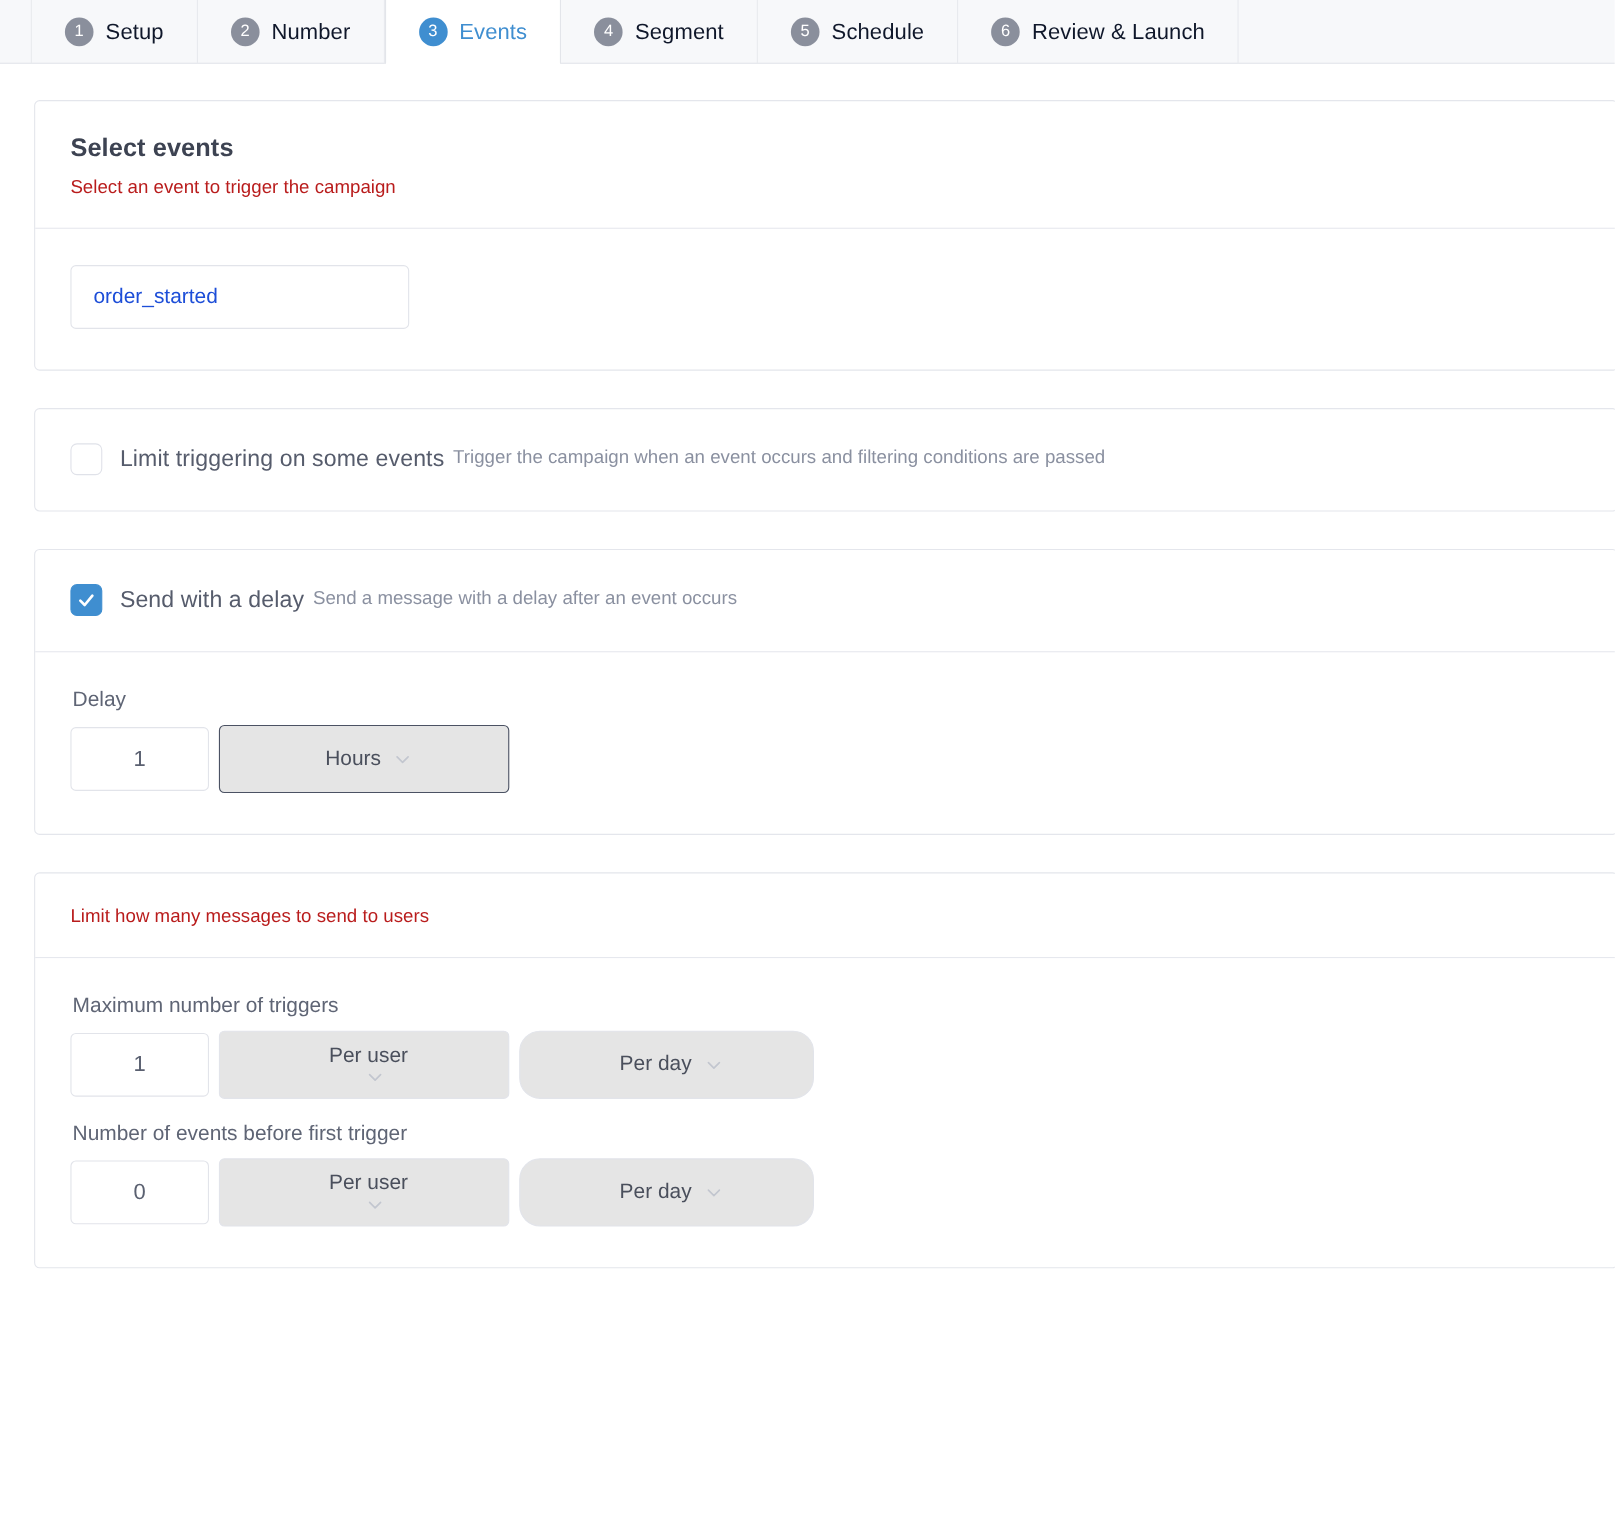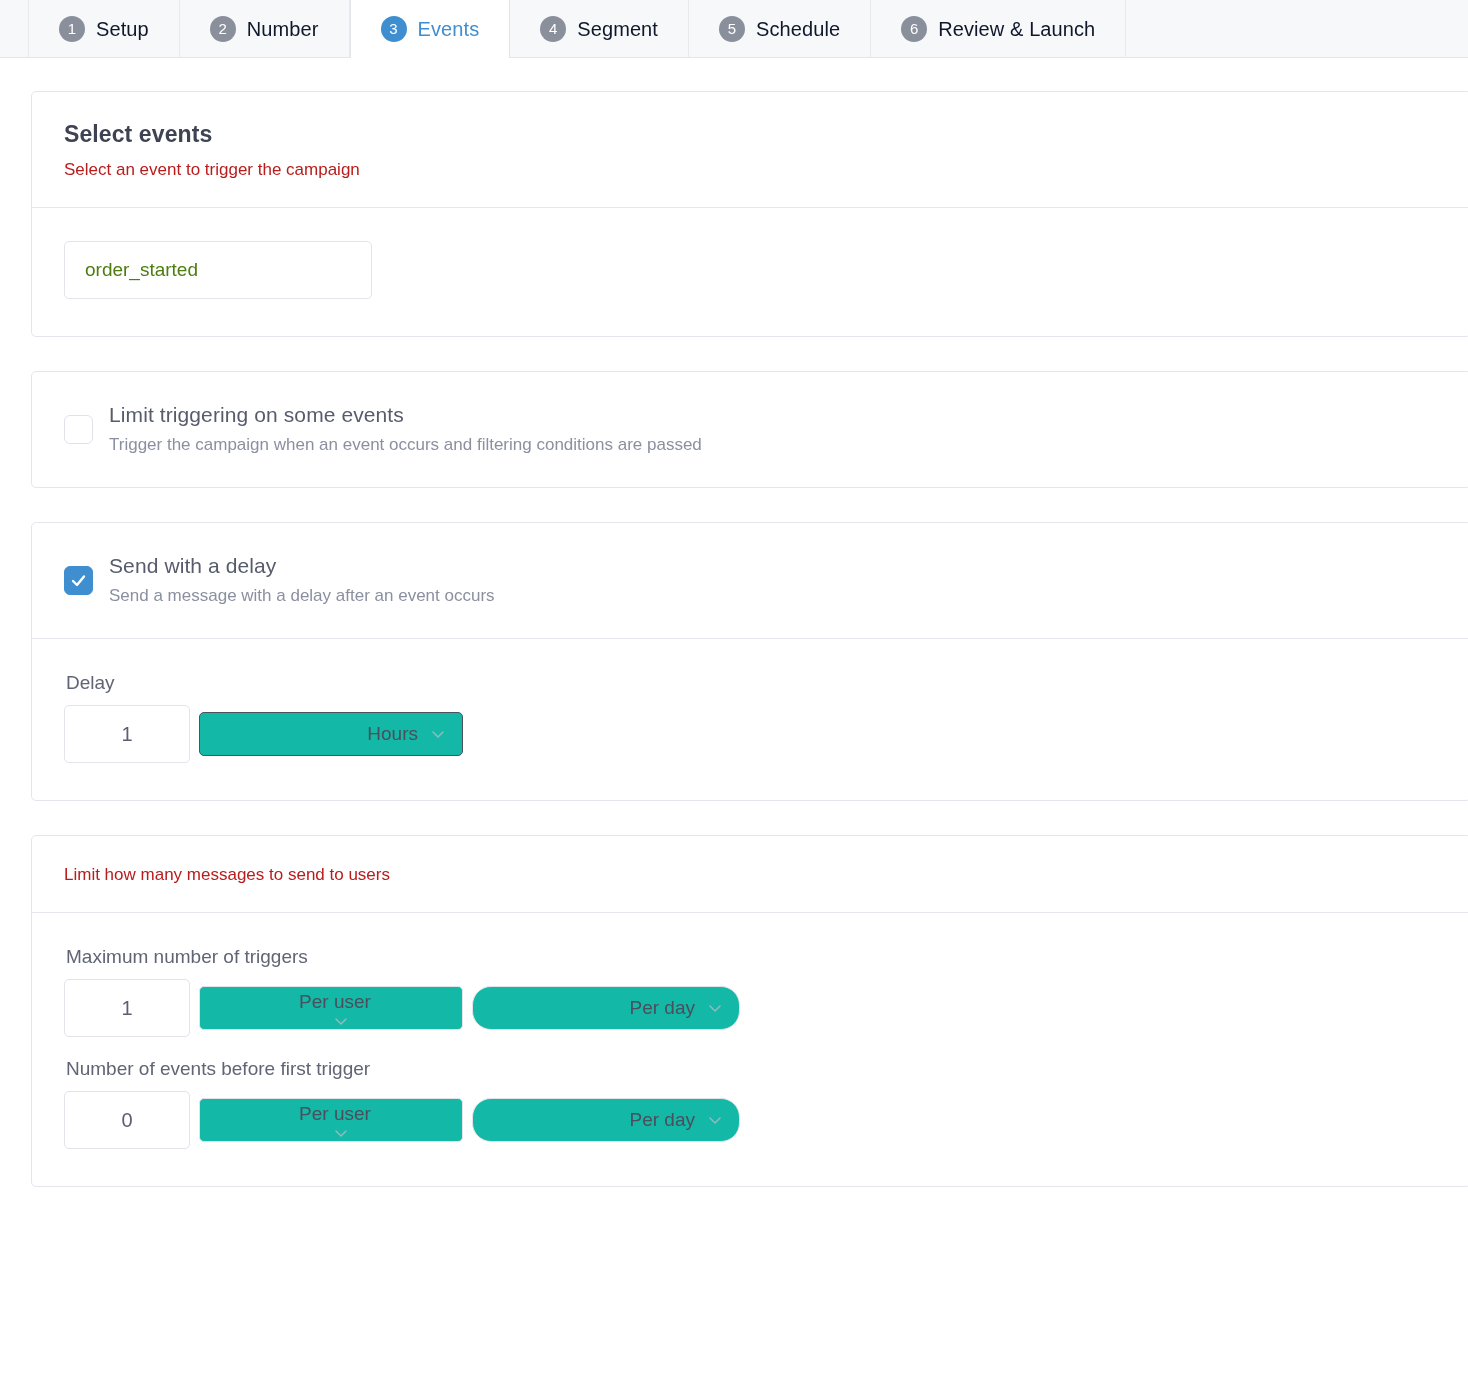--- a/index.html
+++ b/index.html
@@ -94,43 +94,43 @@
   .card-divider { height: 1px; background: #e6e8ee; }
   .card-body { padding: 33px 32px 37px 32px; }
 
   
   .text-input {
     height: 58px;
     border: 1px solid #e2e4ea;
     border-radius: 5px;
     background: #ffffff;
     font-size: 19px;
-    color: #4d7c0f;
+    color: #1d4ed8;
     padding: 0 20px;
     font-family: "Liberation Sans", sans-serif;
     outline: none;
     display: flex;
     align-items: center;
   }
   .input-event { width: 308px; }
   .input-number {
     width: 126px;
     justify-content: center;
     font-size: 20px;
     color: #5a6070;
   }
 
   .select {
-    height: 44px;
+    height: 62px;
     border: 1px solid #e2e4ea;
     border-radius: 5px;
-    background: #14b8a6;
-    display: flex;
-    align-items: center;
-    justify-content: flex-end;
+    background: #e5e5e5;
+    display: flex;
+    align-items: center;
+    justify-content: center;
     padding: 0 16px 0 24px;
     font-size: 19px;
     color: #4a4f5c;
     cursor: pointer;
     position: relative;
   }
   .select.focused { border: 1px solid #4b5263; }
   .select-unit  { width: 264px; }
   .select-scope { width: 264px; flex-direction: column; }
   .select-period{ width: 268px; border-radius: 19px; }
@@ -166,21 +166,21 @@
     display: flex;
     align-items: center;
     justify-content: center;
   }
   .checkbox.checked {
     background: #3f8ed0;
     border-color: #3f8ed0;
   }
   .checkbox .tick { display: none; }
   .checkbox.checked .tick { display: block; }
-  .check-texts { display: flex; flex-direction: column; gap: 8px; }
+  .check-texts { display: flex; flex-direction: row; gap: 8px; }
   .check-title {
     font-size: 21px;
     color: #565c6c;
     letter-spacing: .1px;
   }
   .check-desc {
     font-size: 17px;
     color: #8a90a0;
   }
 </style>

